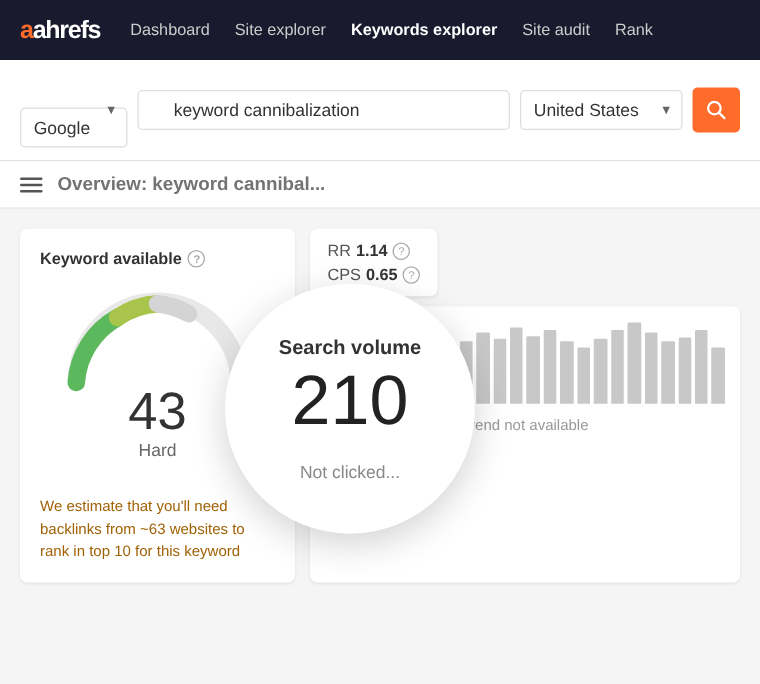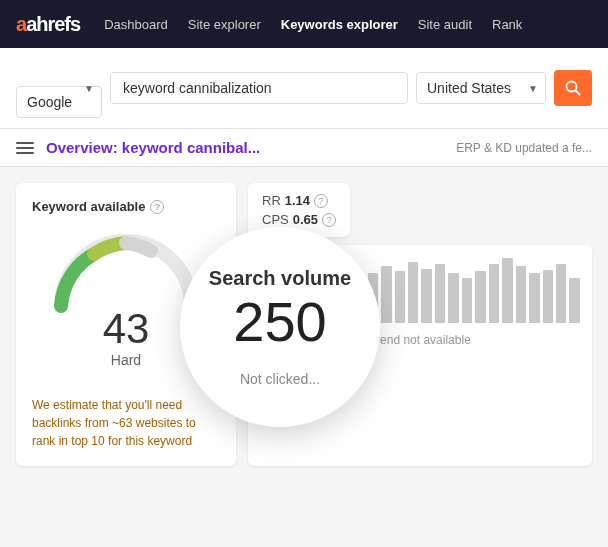--- a/index.html
+++ b/index.html
@@ -65,21 +65,21 @@
       position: absolute;
       right: 8px;
       pointer-events: none;
       color: #666;
       font-size: 10px;
     }
     .keyword-input {
       flex: 1;
       border: 1px solid #ddd;
       border-radius: 4px;
-      padding: 7px 12px;
+      padding: 7px 28px;
       font-size: 14px;
       color: #333;
       outline: none;
     }
     .country-select {
       appearance: none;
       border: 1px solid #ddd;
       border-radius: 4px;
       padding: 7px 28px 7px 10px;
       font-size: 14px;
@@ -120,21 +120,21 @@
     .hamburger-icon span {
       display: block;
       width: 18px;
       height: 2px;
       background: #555;
       border-radius: 1px;
     }
     .overview-title {
       font-size: 15px;
       font-weight: 600;
-      color: #6d28d9;
+      color: #737373;
       white-space: nowrap;
       overflow: hidden;
       text-overflow: ellipsis;
       max-width: 260px;
     }
     .overview-notice {
       font-size: 12px;
       color: #888;
       margin-left: auto;
       white-space: nowrap;
@@ -284,21 +284,21 @@
       width: 200px;
       height: 200px;
       box-shadow: 0 8px 30px rgba(0,0,0,0.18);
       display: flex;
       flex-direction: column;
       align-items: center;
       justify-content: center;
       z-index: 10;
     }
     .popup-title {
-      font-size: 20px;
+      font-size: 16px;
       font-weight: 600;
       color: #333;
       margin-bottom: 4px;
     }
     .popup-value {
       font-size: 56px;
       font-weight: 300;
       color: #222;
       line-height: 1;
     }
@@ -346,21 +346,20 @@
   </button>
 </div>
 
 <div class="overview-header">
   <div class="hamburger-icon">
     <span></span>
       <span></span>
       <span></span>
   </div>
   <span class="overview-title">Overview: keyword cannibal...</span>
-  <span class="overview-notice">ERP &amp; KD updated a fe...</span>
 </div>
 
 <div class="main-content">
 
   <div class="kd-card">
     <div class="card-title">
       <span>Keyword available</span>
       <span class="help-icon">?</span>
     </div>
     <div class="gauge-wrap">
@@ -424,17 +423,17 @@
           <div class="trend-bar" style="height: 53.1818px;"></div>
           <div class="trend-bar" style="height: 59.0909px;"></div>
           <div class="trend-bar" style="height: 44.9091px;"></div>
         </div>
       <div class="trend-label">Trend not available</div>
     </div>
   </div>
 
   <div class="search-volume-popup">
     <div class="popup-title">Search volume</div>
-    <div class="popup-value">250</div>
+    <div class="popup-value">210</div>
     <div class="popup-sub">Not clicked...</div>
   </div>
 
 </div>
 
 </body></html>

